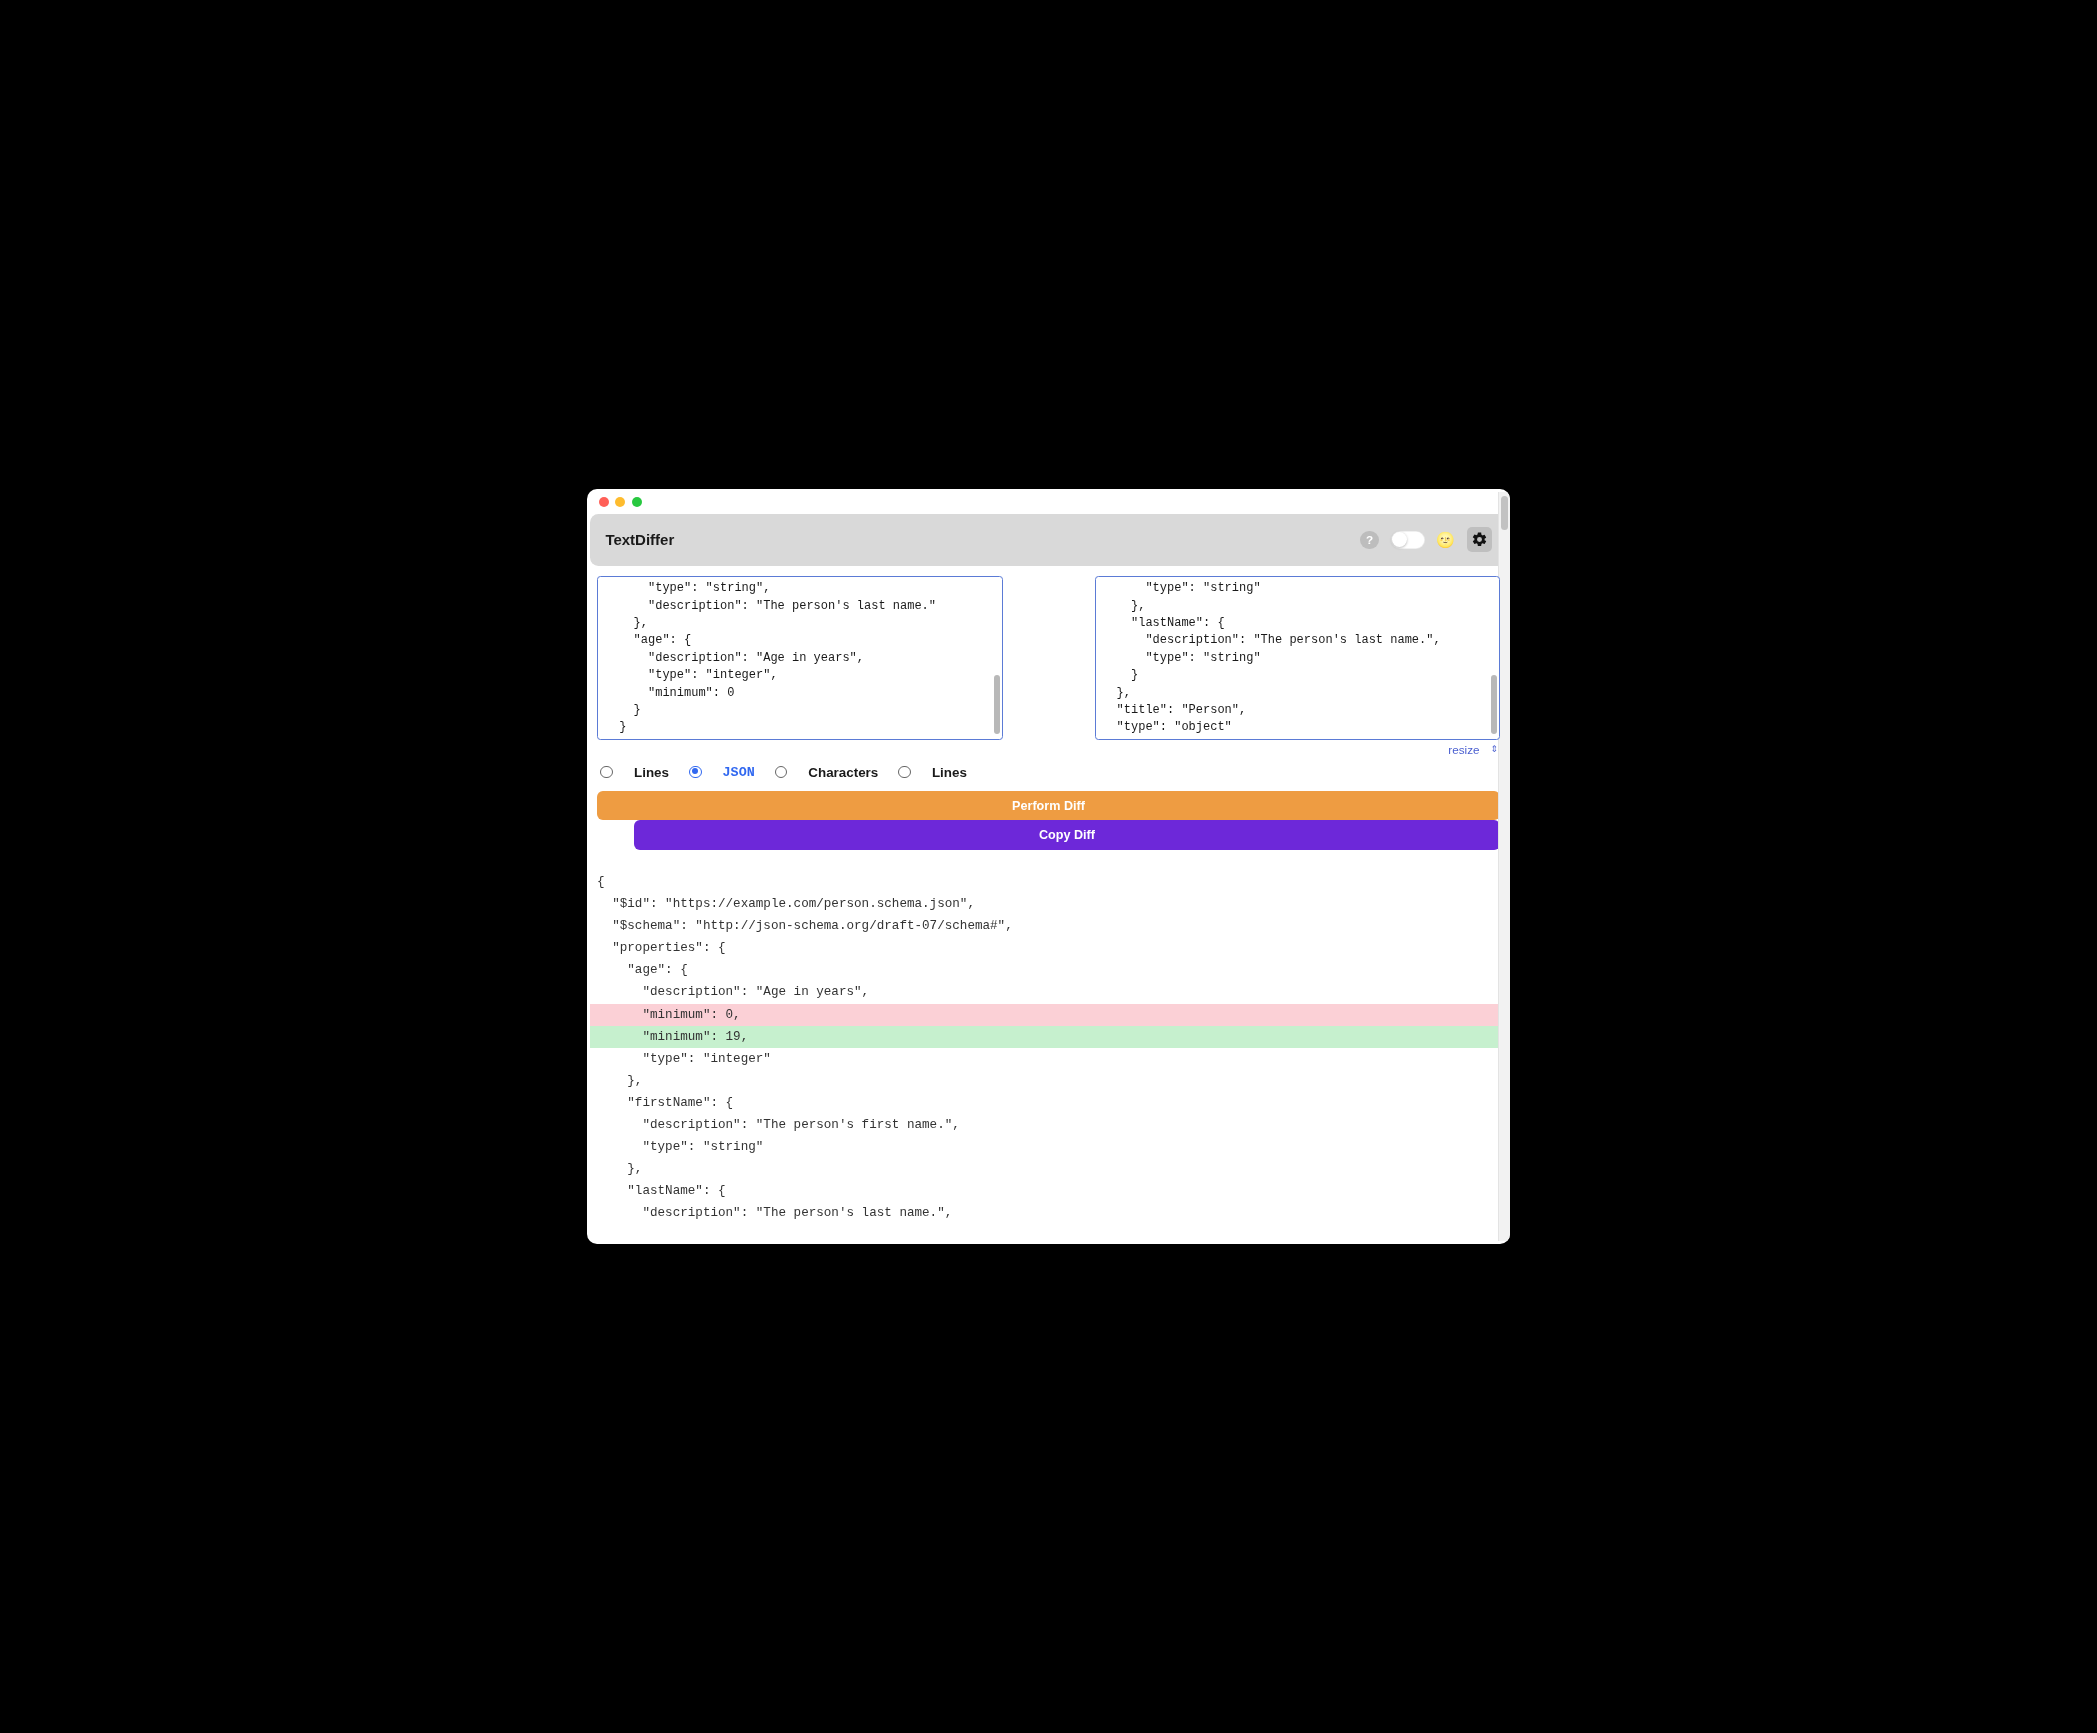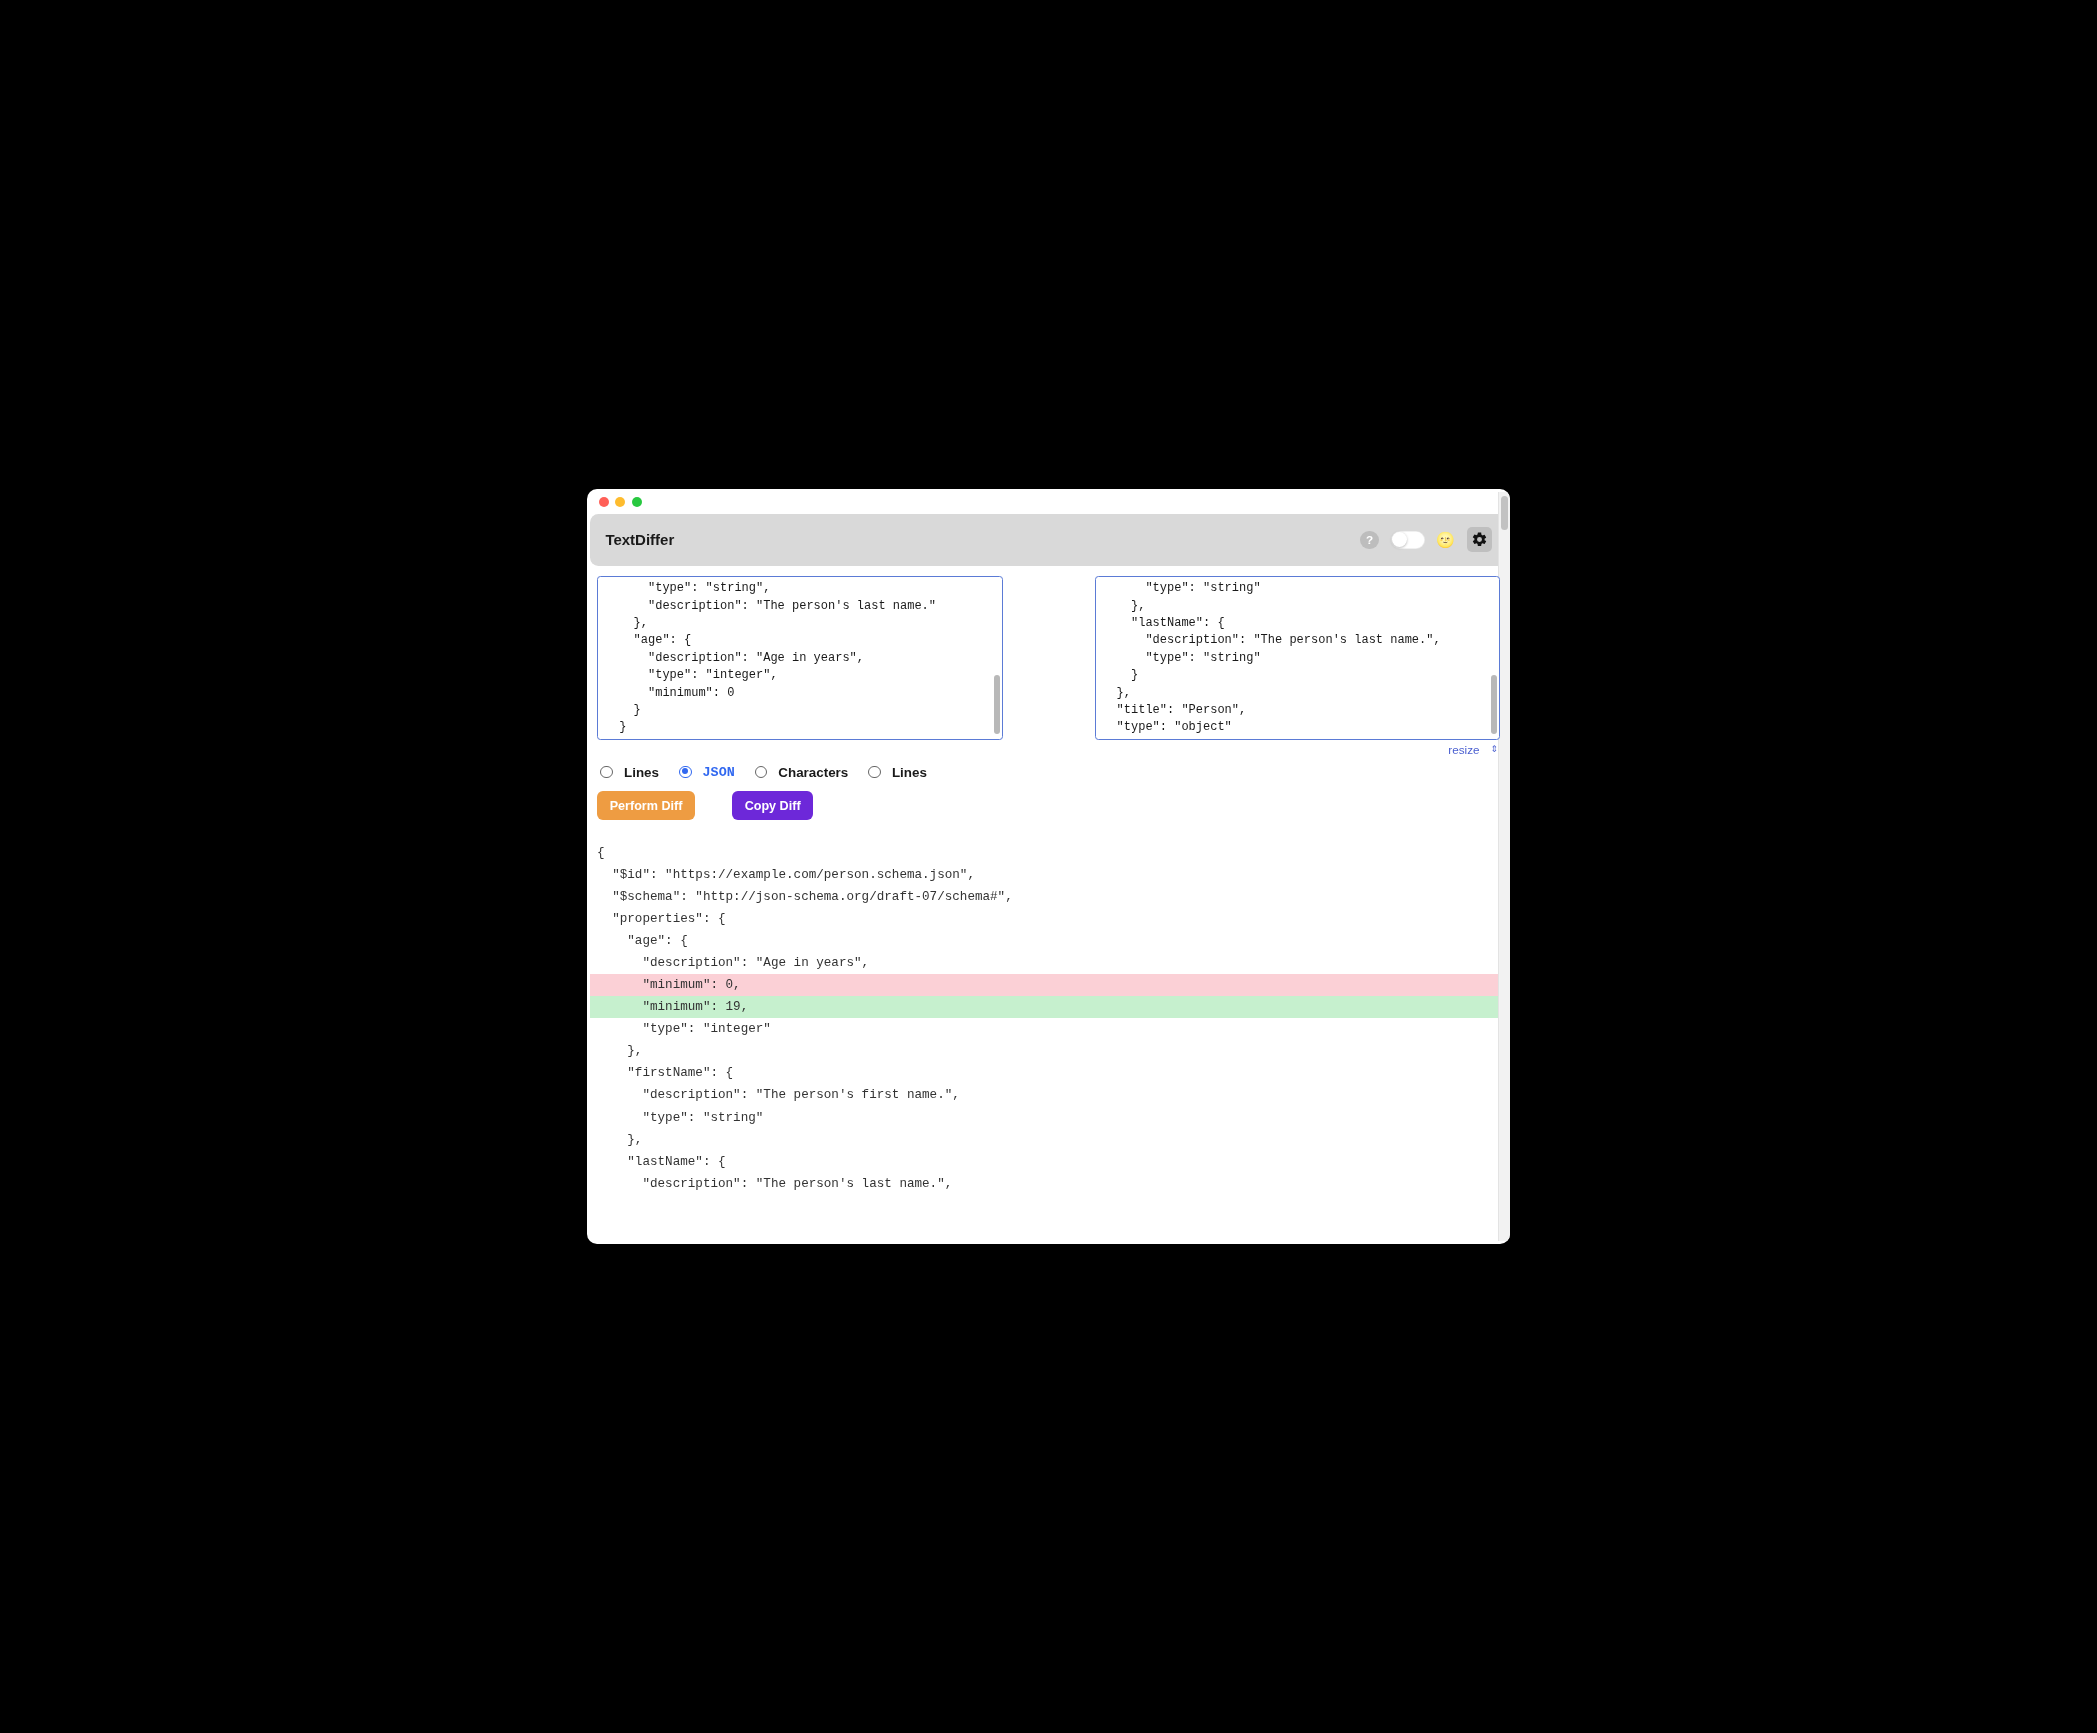--- a/index.html
+++ b/index.html
@@ -165,21 +165,21 @@
 .mode-row {
   display: flex;
   align-items: center;
   gap: 20px;
   padding: 8.4px 10px 11.7px 10px;
   flex-shrink: 0;
 }
 .radio-item {
   display: flex;
   align-items: center;
-  gap: 11px;
+  gap: 21px;
   font-size: 13.4px;
   font-weight: 700;
   color: #1a1a1a;
 }
 .radio-circle {
   width: 12.6px;
   height: 12.6px;
   border: 1.7px solid #666;
   border-radius: 50%;
   display: inline-block;
@@ -194,23 +194,24 @@
   left: 1.7px;
   top: 1.7px;
   width: 5.9px;
   height: 5.9px;
   background: #3168f0;
   border-radius: 50%;
 }
 .radio-item.selected { color: #3168f0; font-family: Liberation Mono, monospace; }
 .buttons-row {
   display: flex;
-  justify-content: flex-start;
+  justify-content: flex-end;
   padding: 0 6.7px 11.7px 6.7px;
   flex-shrink: 0;
+  flex-direction: column;
 }
 .btn {
   border: none;
   border-radius: 5.9px;
   padding: 7.6px 12.6px;
   font-size: 12.6px;
   font-weight: 700;
   color: #fff;
   cursor: pointer;
 }

